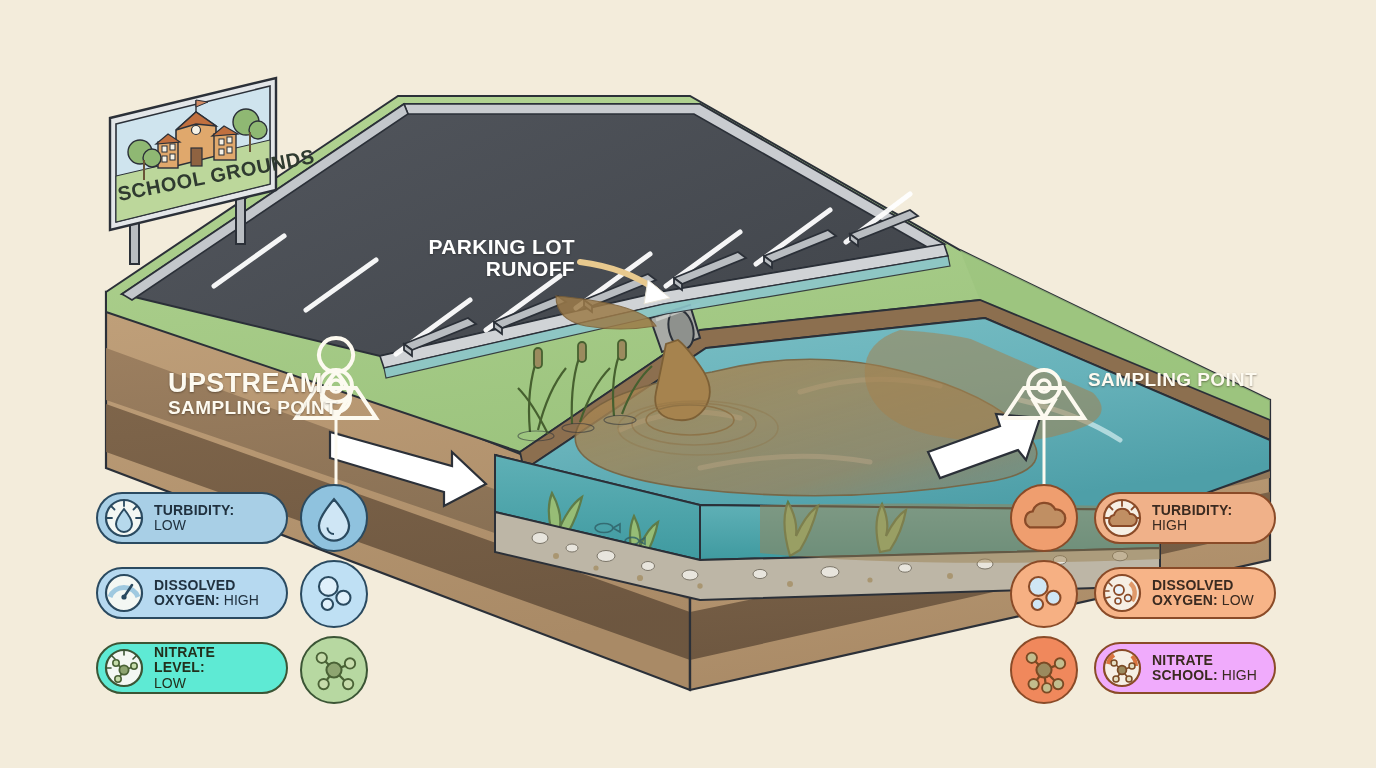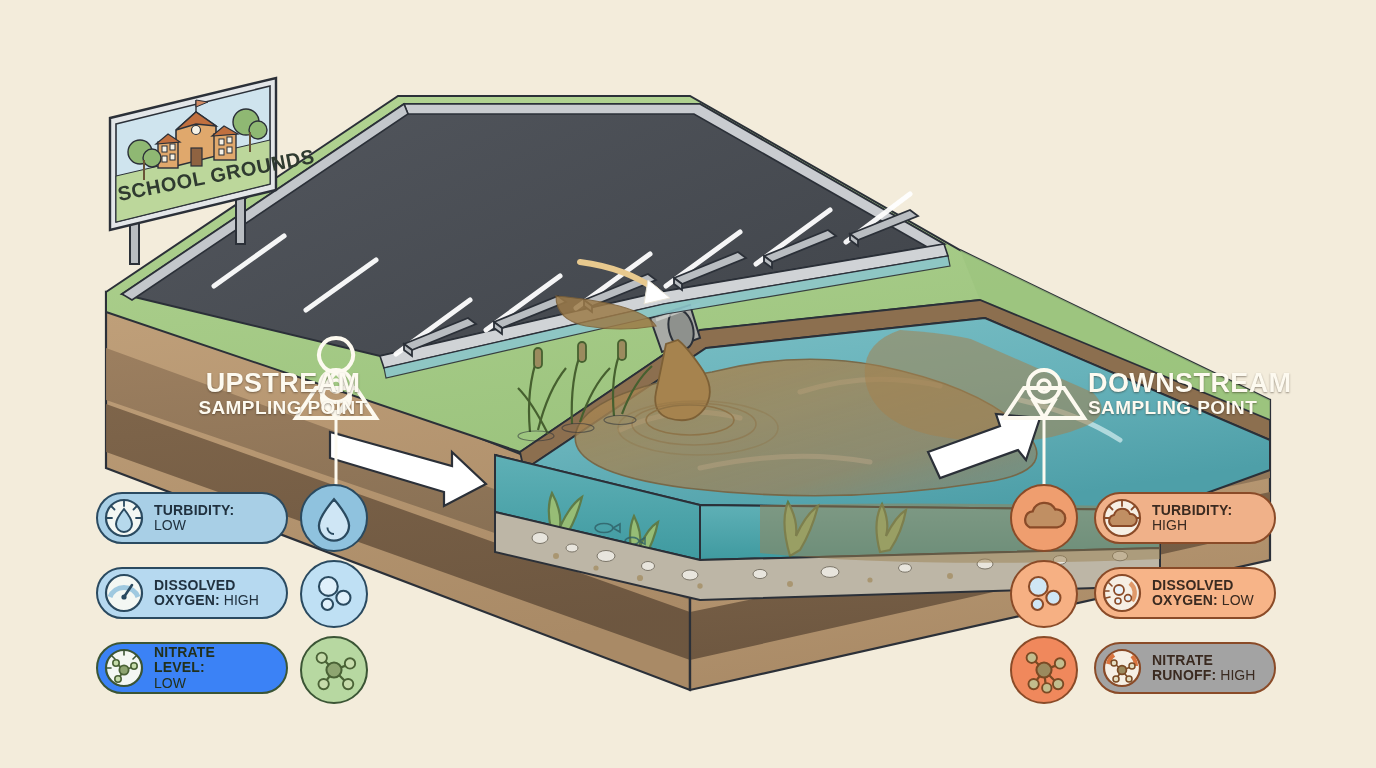--- a/index.html
+++ b/index.html
@@ -19,21 +19,21 @@
     position:absolute;
     color:#fdfaf0;
     font-weight:bold;
     line-height:1.02;
     letter-spacing:.4px;
     text-shadow:0 1px 2px rgba(40,28,18,.45);
   }
   .site-label .l1{display:block;font-size:27px;}
   .site-label .l2{display:block;font-size:19px;}
 
-  #upstream-label{left:168px;top:370px;width:230px;text-align:center;}
+  #upstream-label{left:168px;top:370px;width:230px;text-align:left;}
   #downstream-label{left:1088px;top:370px;width:250px;text-align:left;}
 
   #runoff-label{
     position:absolute;left:420px;top:236px;width:155px;
     color:#ffffff;font-weight:bold;font-size:21px;line-height:1.06;
     text-align:right;letter-spacing:.3px;
     text-shadow:0 1px 2px rgba(30,30,30,.5);
   }
 
   
@@ -47,24 +47,24 @@
     width:44px;height:44px;flex:0 0 44px;margin-right:8px;
   }
   .pill .pill-text{
     font-size:14px;line-height:1.08;color:#20313f;
   }
   .pill .pill-text b{font-weight:bold;letter-spacing:.2px;}
   .pill .pill-text span.v{font-weight:normal;}
 
   .pill.blue{background:#a8cfe6;border-color:#2a4a60;}
   .pill.blue2{background:#b6d9f0;border-color:#2a4a60;}
-  .pill.green{background:#3b82f6;border-color:#3b5535;}
+  .pill.green{background:#5eead4;border-color:#3b5535;}
   .pill.orange{background:#f0b189;border-color:#8a4b28;}
   .pill.orange2{background:#f7b488;border-color:#8a4b28;}
-  .pill.orange3{background:#a3a3a3;border-color:#8a4b28;}
+  .pill.orange3{background:#f0abfc;border-color:#8a4b28;}
   .pill.orange .pill-text,.pill.orange2 .pill-text,.pill.orange3 .pill-text{color:#3a2a20;}
   .pill.green .pill-text{color:#22301c;}
 
   #pill-up-0{left:96px;top:492px;width:192px;}
   #pill-up-1{left:96px;top:567px;width:192px;}
   #pill-up-2{left:96px;top:642px;width:192px;}
   #pill-dn-0{left:1094px;top:492px;width:182px;}
   #pill-dn-1{left:1094px;top:567px;width:182px;}
   #pill-dn-2{left:1094px;top:642px;width:182px;}
 
@@ -385,24 +385,27 @@
   </svg>
 
   <div id="sign-text">SCHOOL GROUNDS</div>
 
   <div class="site-label" id="upstream-label">
     <span class="l1">UPSTREAM</span>
     <span class="l2">SAMPLING POINT</span>
   </div>
 
   <div class="site-label" id="downstream-label">
-    <span class="l1">DOWNSTREAM</span>
     <span class="l2">SAMPLING POINT</span>
   </div>
 
+  <div id="runoff-label">
+    <span>PARKING LOT</span><br>
+    <span>RUNOFF</span>
+  </div>
 
   <div class="cicon blue" id="cic-up-0">
     <svg viewBox="0 0 68 68" width="64" height="64">
       <path d="M34,14 C34,14 18,32 18,42 a16,16 0 0,0 32,0 C50,32 34,14 34,14 z" fill="#cfe6f5" stroke="#2a4a60" stroke-width="2.4"></path>
       <path d="M27,44 a7,7 0 0,0 7,7" fill="none" stroke="#2a4a60" stroke-width="2"></path>
     </svg>
   </div>
   <div class="cicon blue2" id="cic-up-1">
     <svg viewBox="0 0 68 68" width="64" height="64">
       <circle cx="28" cy="26" r="10" fill="#dff0fb" stroke="#2a4a60" stroke-width="2.2"></circle>
@@ -575,18 +578,18 @@
         </g>
         <circle cx="22" cy="24" r="4.4" fill="#9b8a5e" stroke="#7a4a24" stroke-width="1.8"></circle>
         <circle cx="14" cy="17" r="3" fill="#e4dec2" stroke="#7a4a24" stroke-width="1.5"></circle>
         <circle cx="32" cy="20" r="3" fill="#e4dec2" stroke="#7a4a24" stroke-width="1.5"></circle>
         <circle cx="16" cy="33" r="3" fill="#e4dec2" stroke="#7a4a24" stroke-width="1.5"></circle>
         <circle cx="29" cy="33" r="3" fill="#e4dec2" stroke="#7a4a24" stroke-width="1.5"></circle>
       </svg>
     </div>
     <div class="pill-text">
       <b>NITRATE</b><br>
-      <b>RUNOFF:</b>
+      <b>SCHOOL:</b>
       <span class="v">HIGH</span>
     </div>
   </div>
 
 </div>
 
 </body></html>

